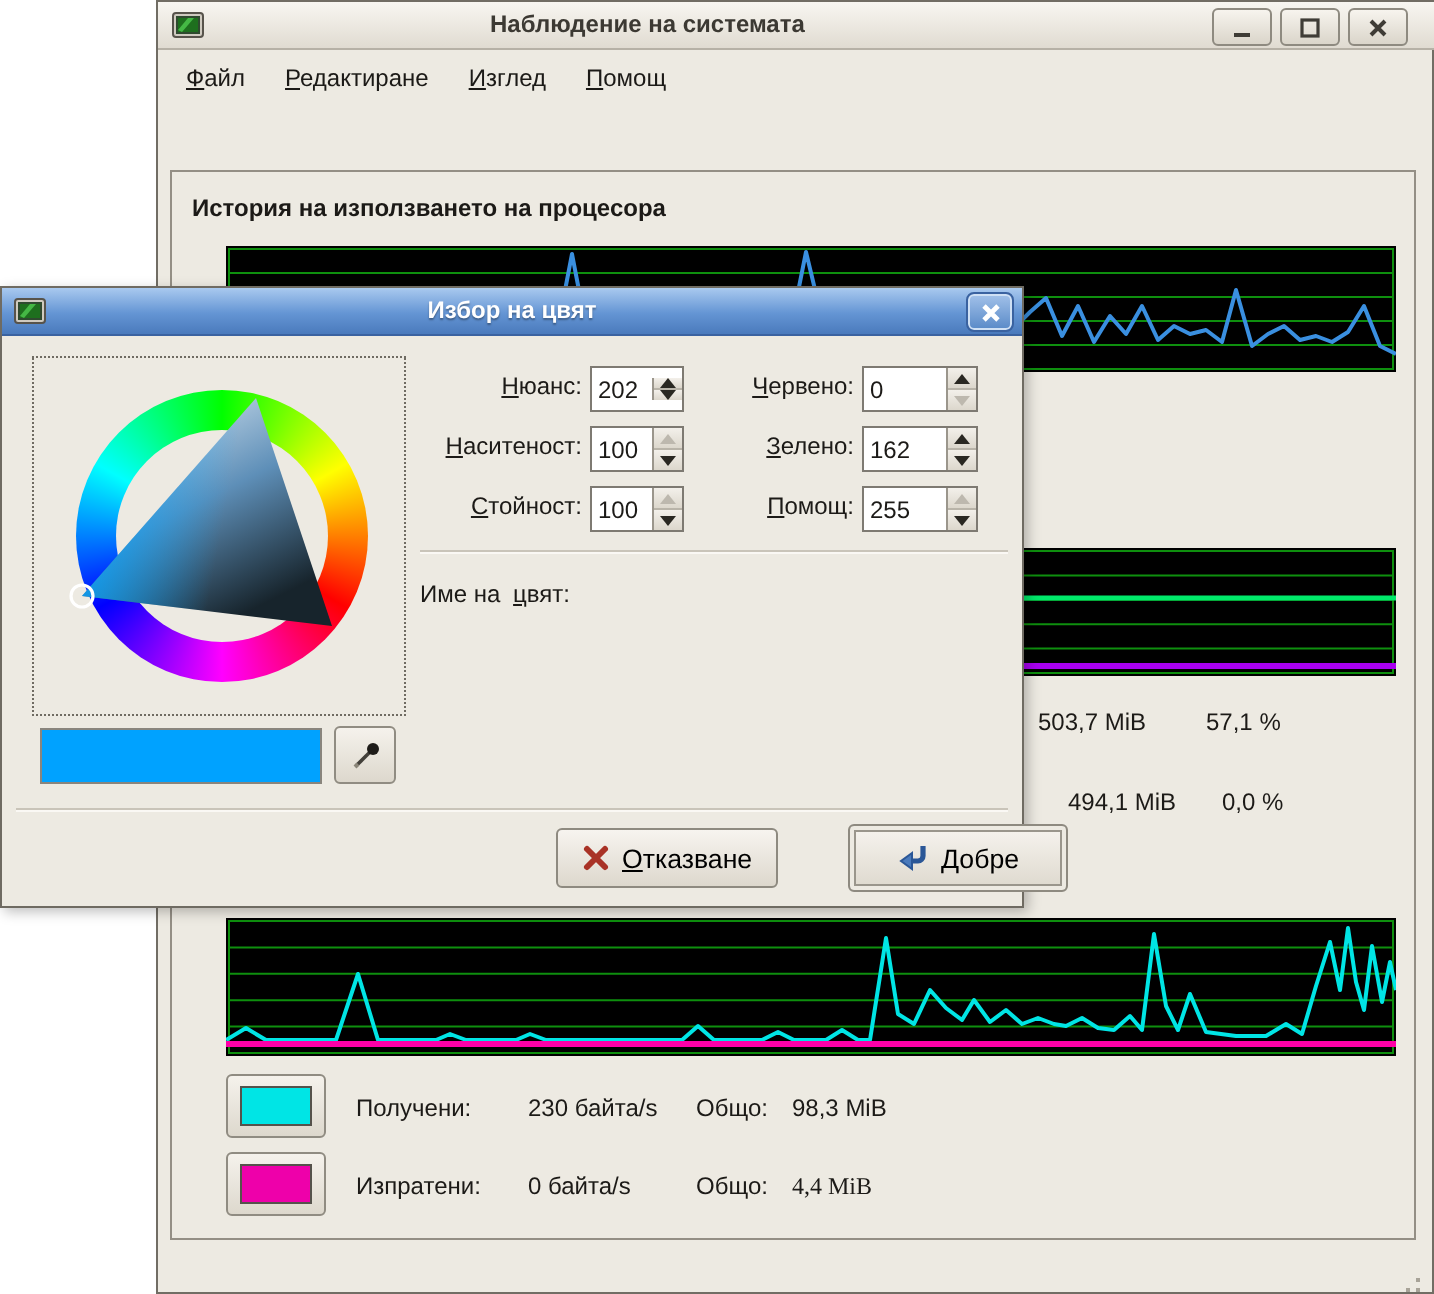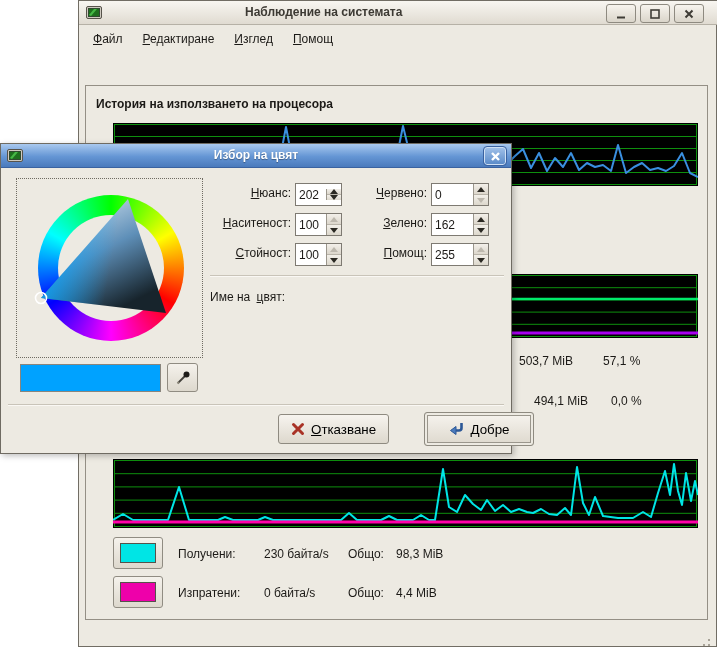--- a/index.html
+++ b/index.html
@@ -234,21 +234,21 @@
       <div class="stat-text" style="left:178px;top:461px;">230 байта/s</div>
       <div class="stat-text" style="left:262px;top:461px;">Общо:</div>
       <div class="stat-text" style="left:310px;top:461px;">98,3 MiB</div>
 
       <span class="legend-swatch-btn" style="left:27px;top:490px;">
         <span class="legend-swatch-inner" style="background-color: rgb(238, 0, 170);"></span>
       </span>
       <div class="stat-text" style="left:92px;top:500px;">Изпратени:</div>
       <div class="stat-text" style="left:178px;top:500px;">0 байта/s</div>
       <div class="stat-text" style="left:262px;top:500px;">Общо:</div>
-      <div class="stat-text" style="left:310px;top:500px;">4,4 MiB</div>
+      <div class="stat-text" style="left:310px;top:500px;font-family:Liberation Serif, serif;">4,4 MiB</div>
     </div>
 
     <div class="statusbar">
       <span class="grip"></span>
     </div>
   </div>
 
   <div class="win-dialog">
     <div class="titlebar-dlg">
       <span class="win-icon" style="left:6px;top:4px;">

